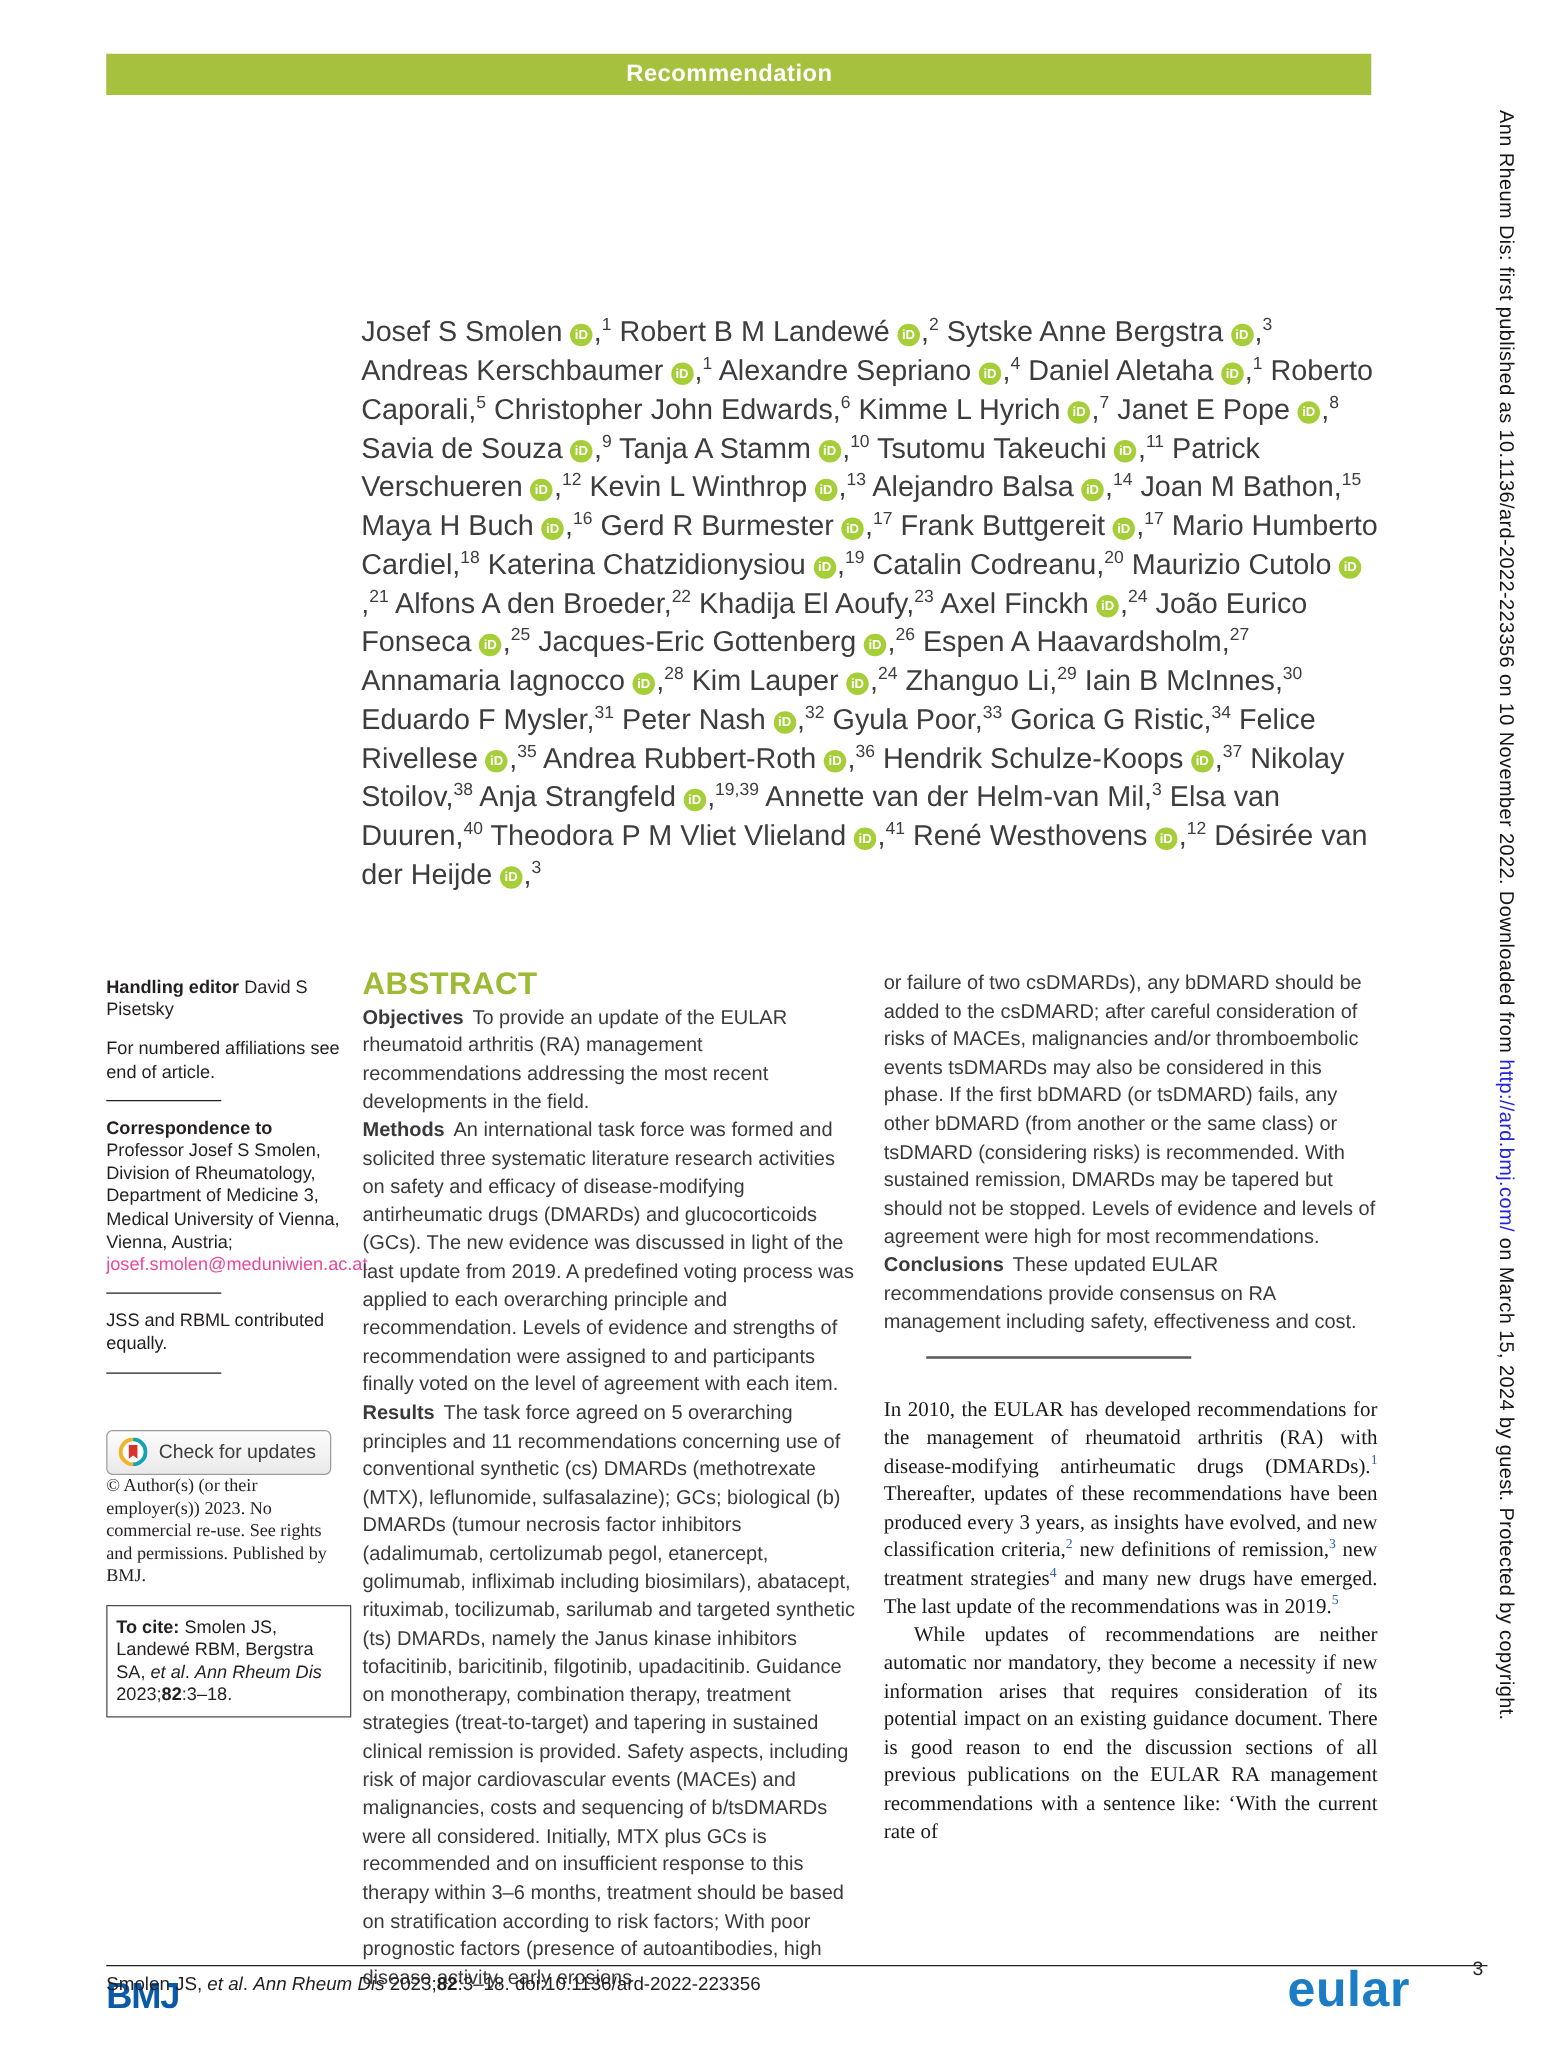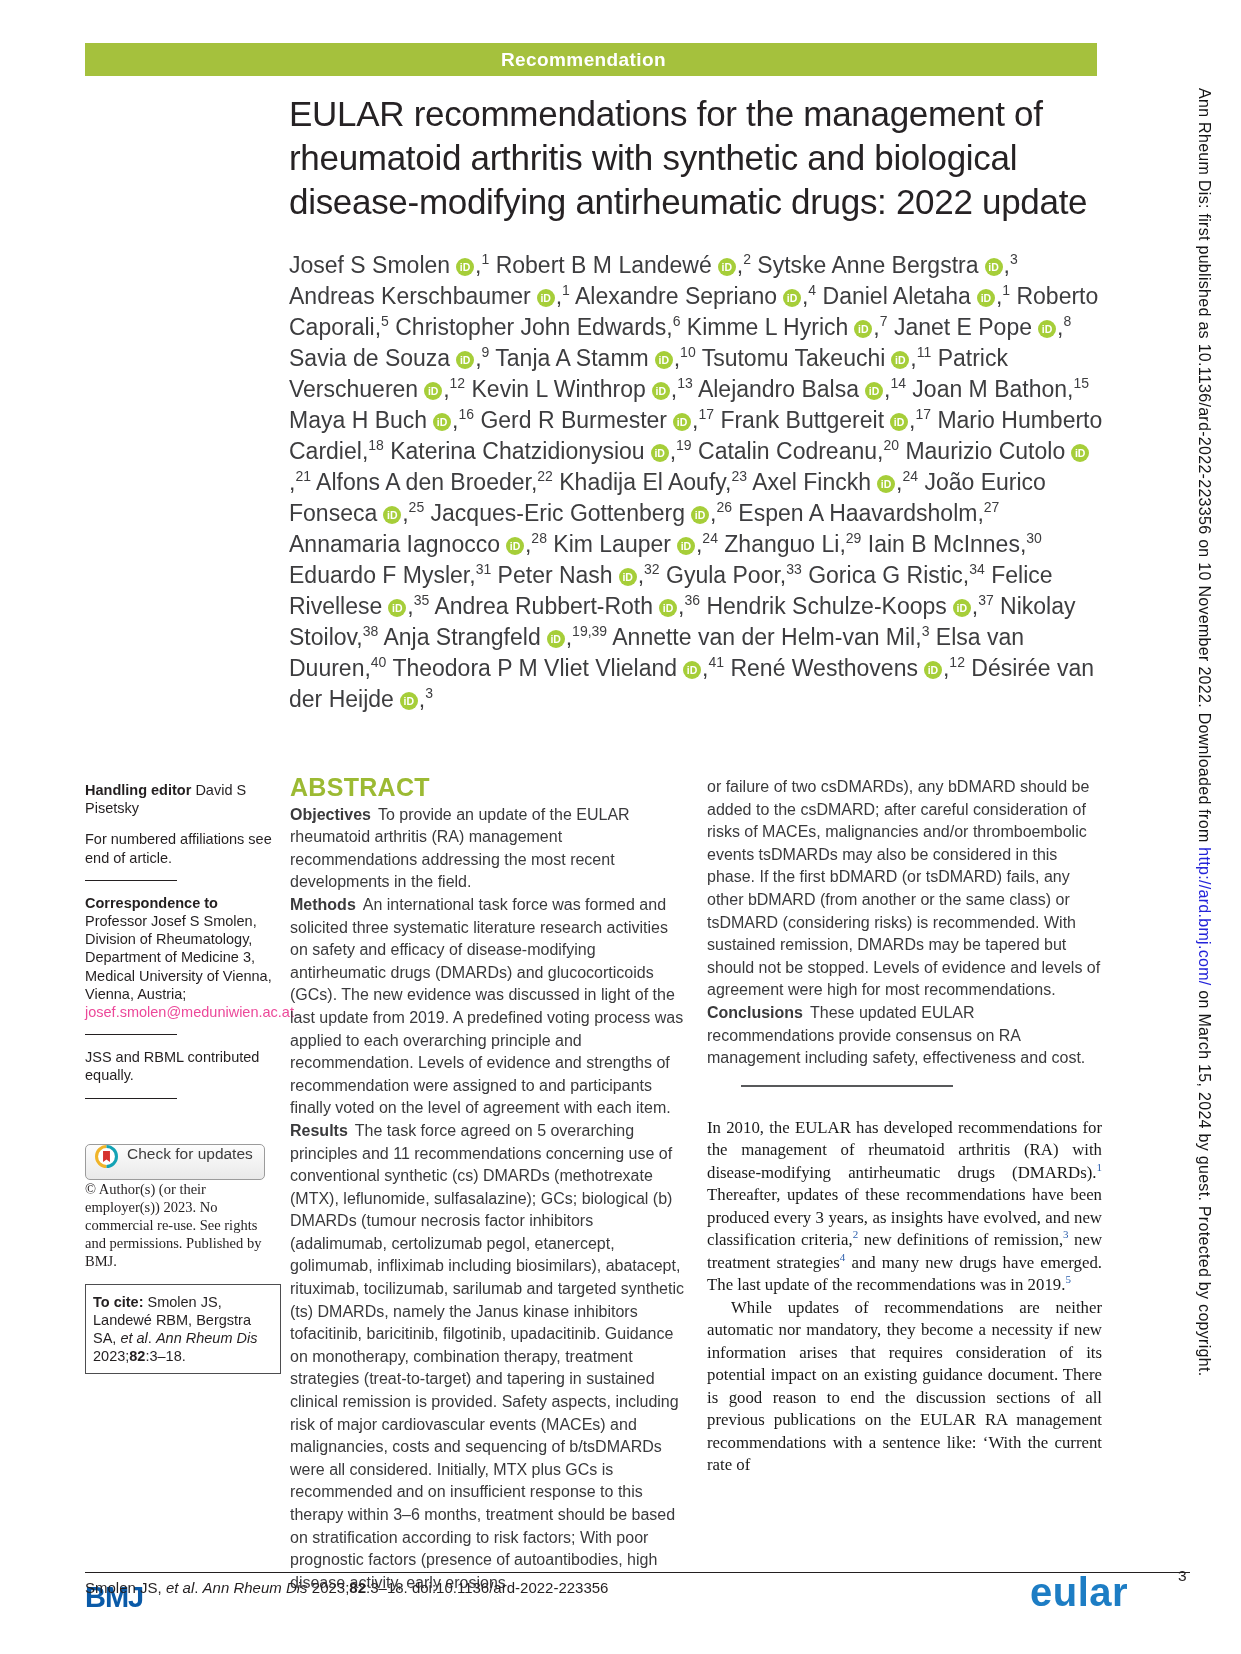--- a/index.html
+++ b/index.html
@@ -24,21 +24,21 @@
          color:#fff;font-size:10.5px;font-weight:bold;text-align:center;line-height:18px;
          margin:0 1px 0 6px;vertical-align:2px;}
   .authors sup{font-size:14px;line-height:0;}
 
   
   .sidebar{position:absolute;left:85px;top:781px;width:196px;font-size:14.5px;line-height:18.2px;}
   .sidebar p{margin:0 0 13px 0;}
   .srule{border:none;border-top:1.6px solid #231f20;width:92px;margin:0 0 13px 0;}
   .email{color:#ec4899;text-decoration:none;white-space:nowrap;}
   .check-updates{margin-top:45px;width:180px;height:36px;border:1px solid #9b9b9b;border-radius:5px;
-                 background:linear-gradient(#fdfdfd,#e9e9e9);display:flex;
+                 background:linear-gradient(#fdfdfd,#e9e9e9);display:flex;align-items:center;
                  gap:9px;padding:0 9px;box-sizing:border-box;font-size:15.5px;color:#3c3c3c;cursor:pointer;}
   .copyright{margin-top:86px;font-family:Liberation Serif, serif;}
   .cite-box{margin-top:12px;border:1.4px solid #4d4d4f;padding:8px 7px;width:196px;box-sizing:border-box;}
 
   
   .col-mid{position:absolute;left:290px;top:776px;width:398px;font-size:16px;line-height:22.6px;color:#3a3a3c;}
   .abs-heading{color:#9cba33;font-weight:bold;font-size:19px;margin:0 0 5px 0;letter-spacing:.3px;}
   .col-right{position:absolute;left:707px;top:776px;width:395px;font-size:16px;line-height:22.6px;color:#3a3a3c;}
   .abs-p{margin:0;}
   .abs-label{font-weight:bold;margin-right:7px;}
@@ -66,25 +66,20 @@
 </style>
 </head>
 <body>
 
 <div class="page">
 
   <div class="banner">
     <span>Recommendation</span>
   </div>
 
-  <div class="title">
-    <div>EULAR recommendations for the management of</div>
-    <div>rheumatoid arthritis with synthetic and biological</div>
-    <div>disease-modifying antirheumatic drugs: 2022 update</div>
-  </div>
 
   <div class="authors"><span class="author"><span>Josef S Smolen</span><span class="orcid">iD</span>,<sup class="aff">1</sup></span> <span class="author"><span>Robert B M Landewé</span><span class="orcid">iD</span>,<sup class="aff">2</sup></span> <span class="author"><span>Sytske Anne Bergstra</span><span class="orcid">iD</span>,<sup class="aff">3</sup></span> <span class="author"><span>Andreas Kerschbaumer</span><span class="orcid">iD</span>,<sup class="aff">1</sup></span> <span class="author"><span>Alexandre Sepriano</span><span class="orcid">iD</span>,<sup class="aff">4</sup></span> <span class="author"><span>Daniel Aletaha</span><span class="orcid">iD</span>,<sup class="aff">1</sup></span> <span class="author"><span>Roberto Caporali</span>,<sup class="aff">5</sup></span> <span class="author"><span>Christopher John Edwards</span>,<sup class="aff">6</sup></span> <span class="author"><span>Kimme L Hyrich</span><span class="orcid">iD</span>,<sup class="aff">7</sup></span> <span class="author"><span>Janet E Pope</span><span class="orcid">iD</span>,<sup class="aff">8</sup></span> <span class="author"><span>Savia de Souza</span><span class="orcid">iD</span>,<sup class="aff">9</sup></span> <span class="author"><span>Tanja A Stamm</span><span class="orcid">iD</span>,<sup class="aff">10</sup></span> <span class="author"><span>Tsutomu Takeuchi</span><span class="orcid">iD</span>,<sup class="aff">11</sup></span> <span class="author"><span>Patrick Verschueren</span><span class="orcid">iD</span>,<sup class="aff">12</sup></span> <span class="author"><span>Kevin L Winthrop</span><span class="orcid">iD</span>,<sup class="aff">13</sup></span> <span class="author"><span>Alejandro Balsa</span><span class="orcid">iD</span>,<sup class="aff">14</sup></span> <span class="author"><span>Joan M Bathon</span>,<sup class="aff">15</sup></span> <span class="author"><span>Maya H Buch</span><span class="orcid">iD</span>,<sup class="aff">16</sup></span> <span class="author"><span>Gerd R Burmester</span><span class="orcid">iD</span>,<sup class="aff">17</sup></span> <span class="author"><span>Frank Buttgereit</span><span class="orcid">iD</span>,<sup class="aff">17</sup></span> <span class="author"><span>Mario Humberto Cardiel</span>,<sup class="aff">18</sup></span> <span class="author"><span>Katerina Chatzidionysiou</span><span class="orcid">iD</span>,<sup class="aff">19</sup></span> <span class="author"><span>Catalin Codreanu</span>,<sup class="aff">20</sup></span> <span class="author"><span>Maurizio Cutolo</span><span class="orcid">iD</span>,<sup class="aff">21</sup></span> <span class="author"><span>Alfons A den Broeder</span>,<sup class="aff">22</sup></span> <span class="author"><span>Khadija El Aoufy</span>,<sup class="aff">23</sup></span> <span class="author"><span>Axel Finckh</span><span class="orcid">iD</span>,<sup class="aff">24</sup></span> <span class="author"><span>João Eurico Fonseca</span><span class="orcid">iD</span>,<sup class="aff">25</sup></span> <span class="author"><span>Jacques-Eric Gottenberg</span><span class="orcid">iD</span>,<sup class="aff">26</sup></span> <span class="author"><span>Espen A Haavardsholm</span>,<sup class="aff">27</sup></span> <span class="author"><span>Annamaria Iagnocco</span><span class="orcid">iD</span>,<sup class="aff">28</sup></span> <span class="author"><span>Kim Lauper</span><span class="orcid">iD</span>,<sup class="aff">24</sup></span> <span class="author"><span>Zhanguo Li</span>,<sup class="aff">29</sup></span> <span class="author"><span>Iain B McInnes</span>,<sup class="aff">30</sup></span> <span class="author"><span>Eduardo F Mysler</span>,<sup class="aff">31</sup></span> <span class="author"><span>Peter Nash</span><span class="orcid">iD</span>,<sup class="aff">32</sup></span> <span class="author"><span>Gyula Poor</span>,<sup class="aff">33</sup></span> <span class="author"><span>Gorica G Ristic</span>,<sup class="aff">34</sup></span> <span class="author"><span>Felice Rivellese</span><span class="orcid">iD</span>,<sup class="aff">35</sup></span> <span class="author"><span>Andrea Rubbert-Roth</span><span class="orcid">iD</span>,<sup class="aff">36</sup></span> <span class="author"><span>Hendrik Schulze-Koops</span><span class="orcid">iD</span>,<sup class="aff">37</sup></span> <span class="author"><span>Nikolay Stoilov</span>,<sup class="aff">38</sup></span> <span class="author"><span>Anja Strangfeld</span><span class="orcid">iD</span>,<sup class="aff">19,39</sup></span> <span class="author"><span>Annette van der Helm-van Mil</span>,<sup class="aff">3</sup></span> <span class="author"><span>Elsa van Duuren</span>,<sup class="aff">40</sup></span> <span class="author"><span>Theodora P M Vliet Vlieland</span><span class="orcid">iD</span>,<sup class="aff">41</sup></span> <span class="author"><span>René Westhovens</span><span class="orcid">iD</span>,<sup class="aff">12</sup></span> <span class="author"><span>Désirée van der Heijde</span><span class="orcid">iD</span>,<sup class="aff">3</sup></span> </div>
 
   <aside class="sidebar">
     <p>
       <b>Handling editor</b>
       <span>David S Pisetsky</span>
     </p>
     <p>For numbered affiliations see end of article.</p>
     <hr class="srule">

